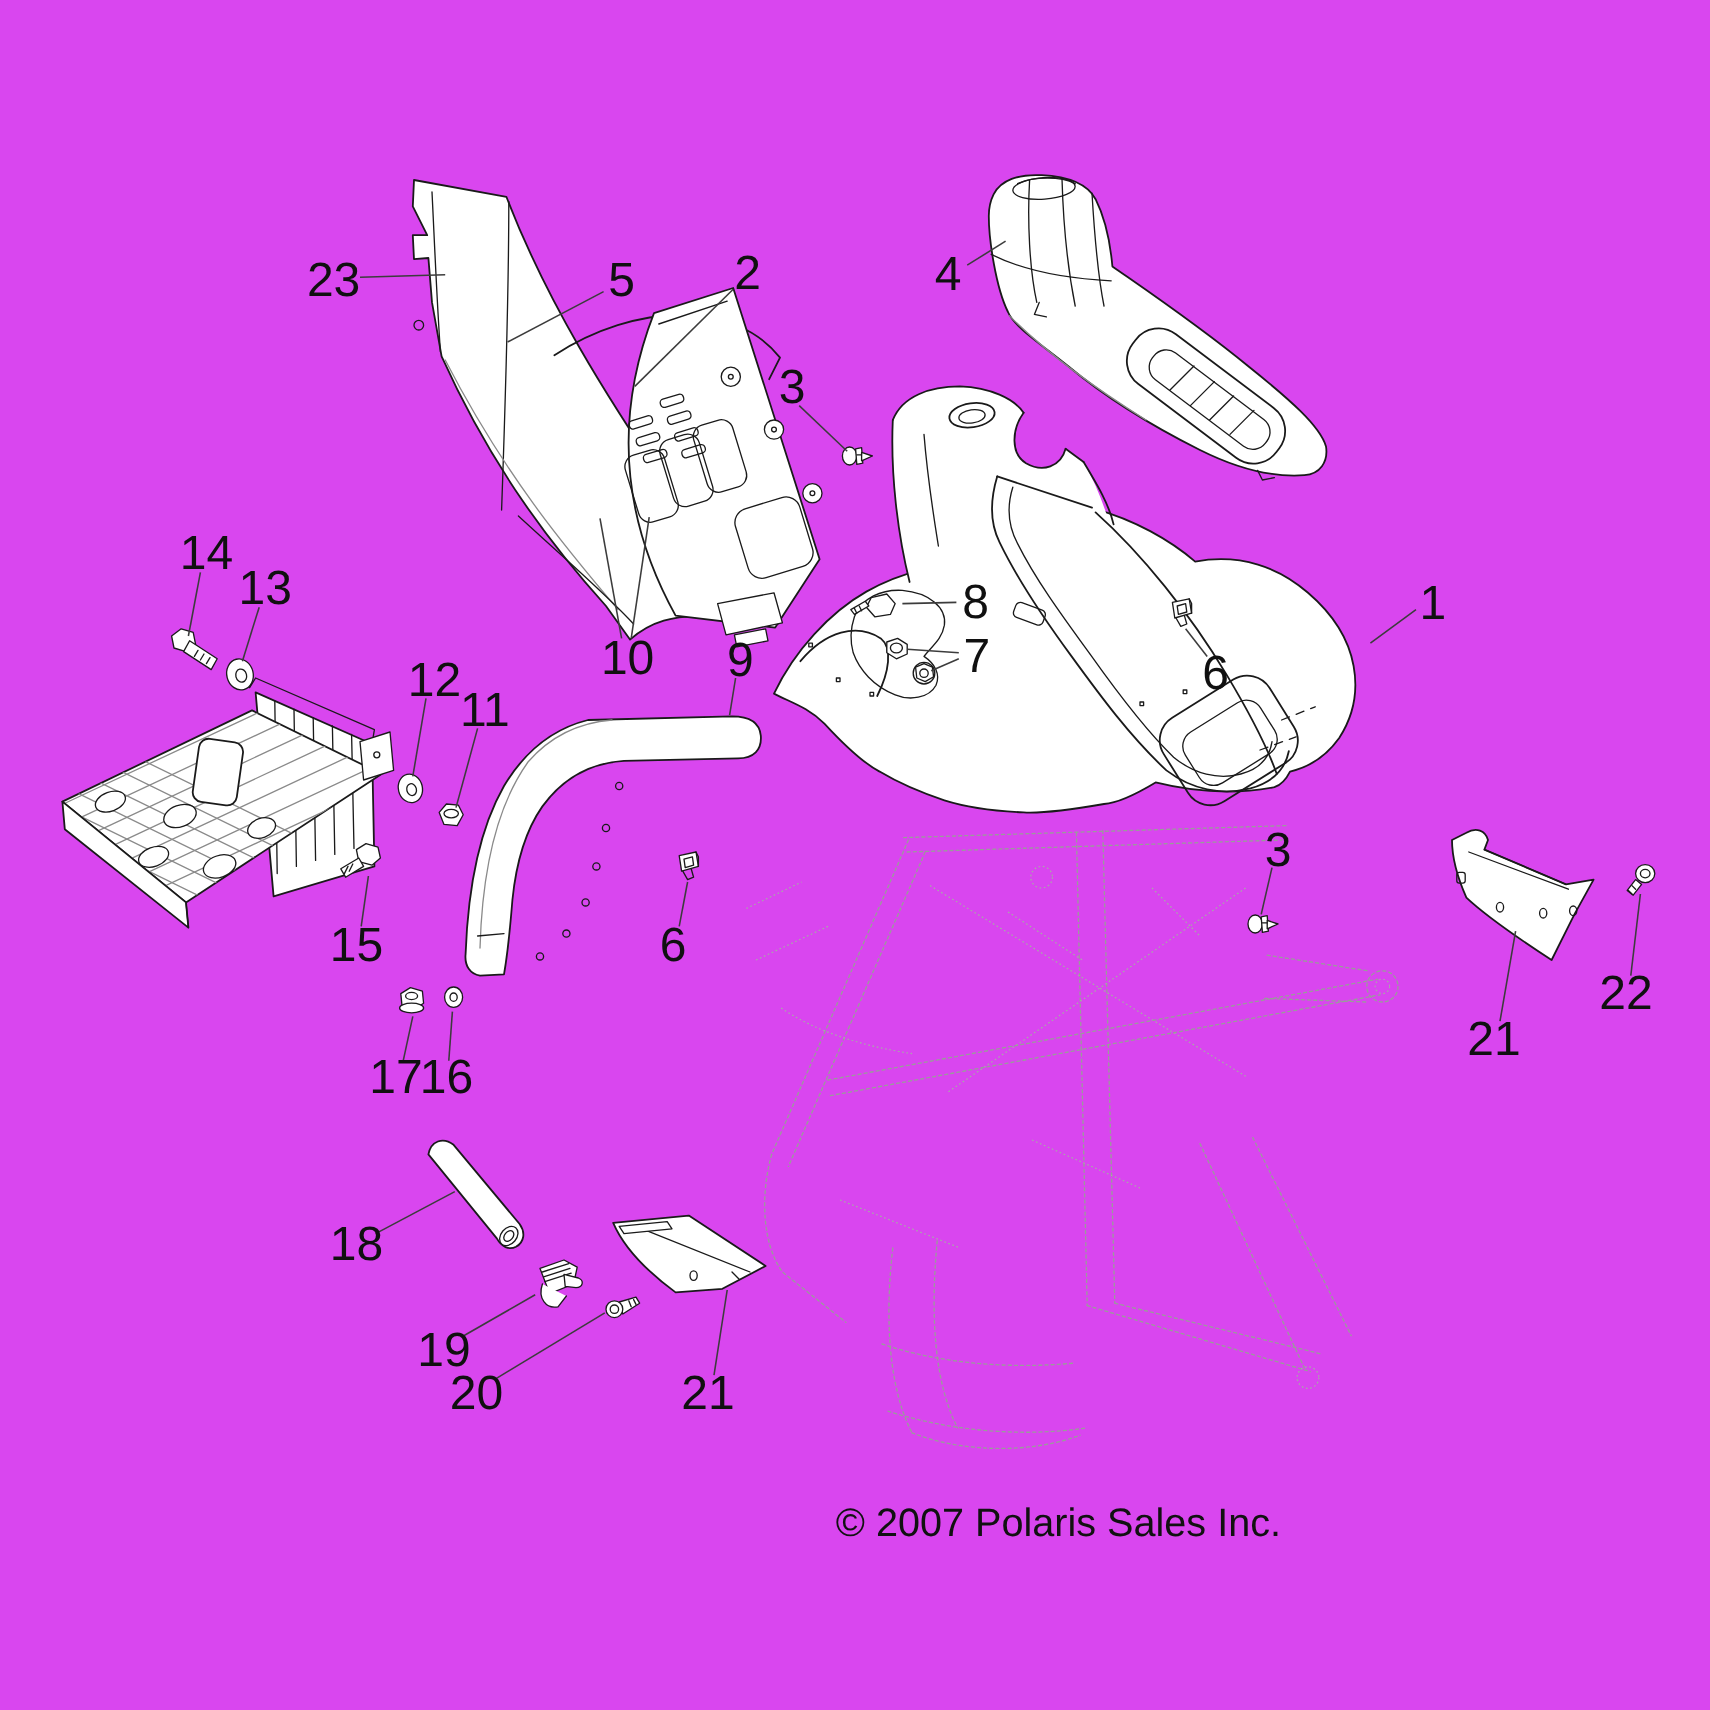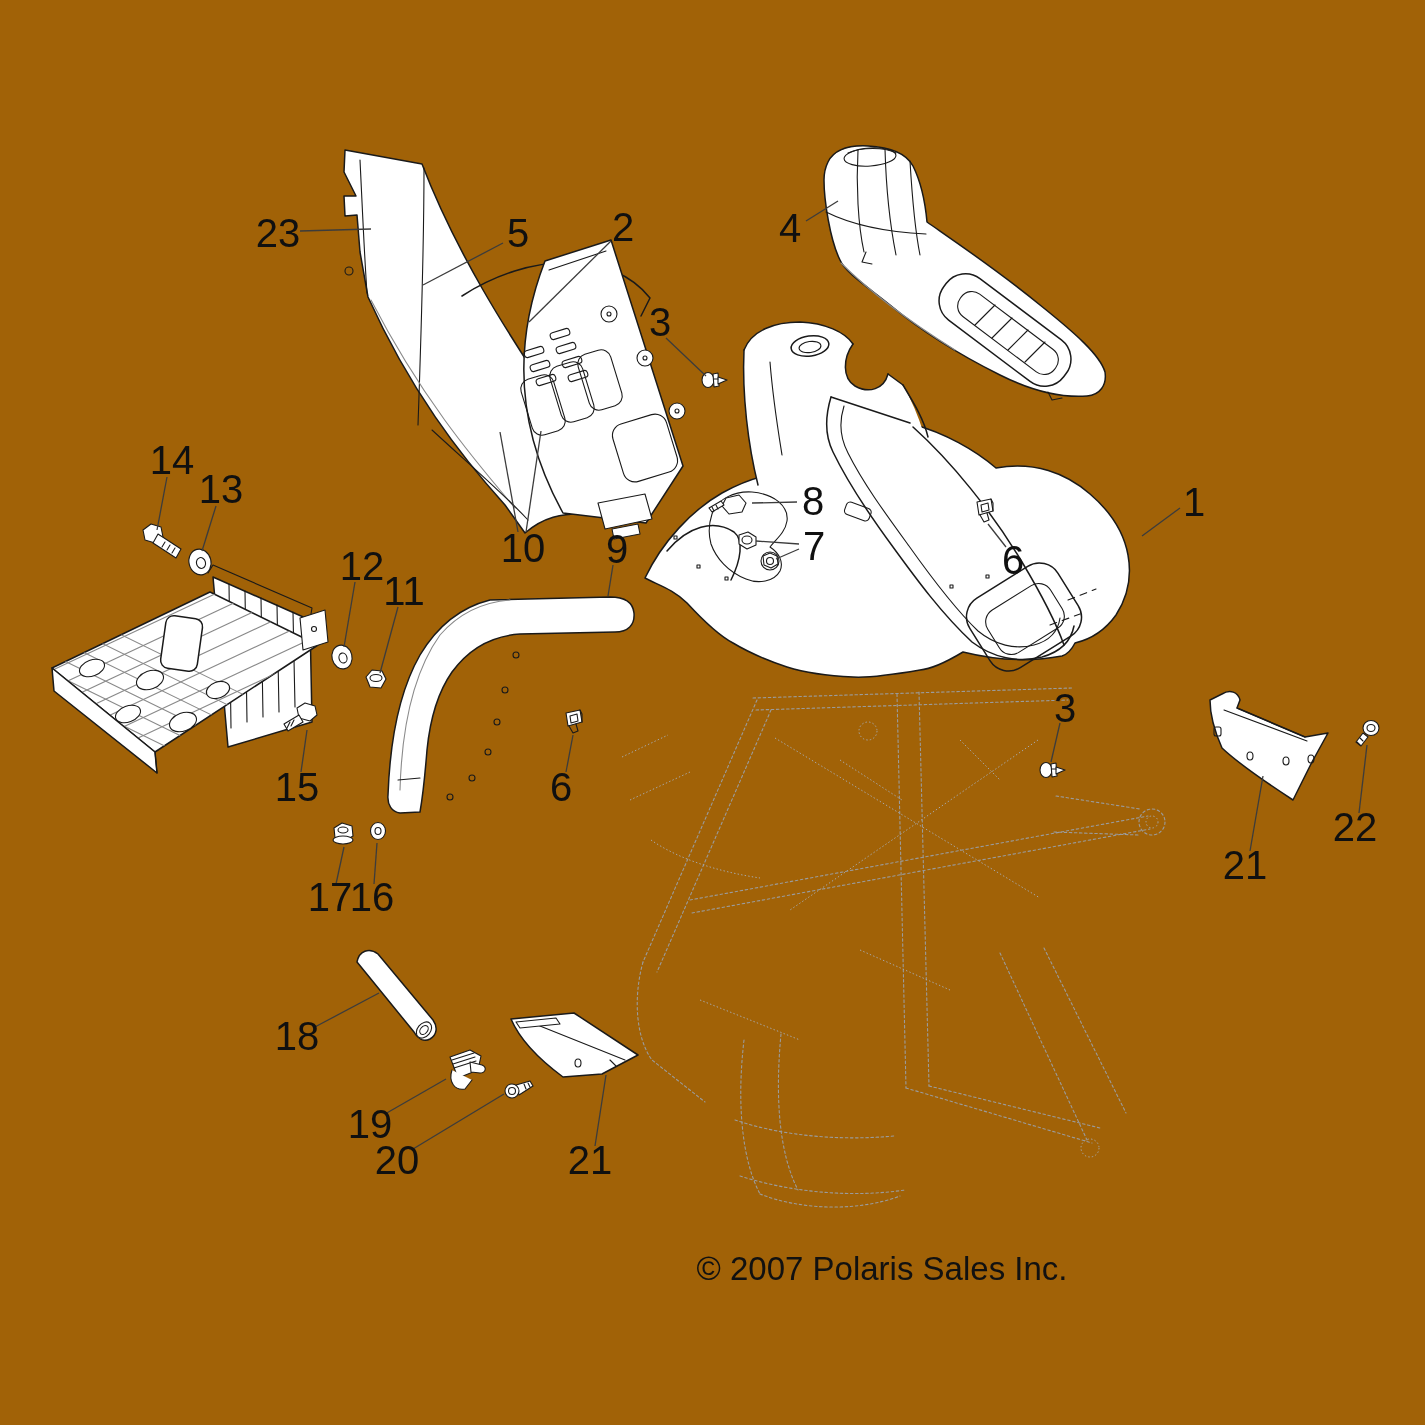--- a/index.html
+++ b/index.html
@@ -1,16 +1,16 @@
 <!DOCTYPE html>
 <html><head>
 <meta charset="utf-8">
 <style>
   html,body{margin:0;padding:0;background:#fff;}
-  .stage{width:1425px;height:1425px;position:relative;background:#a16207;overflow:hidden;}
+  .stage{width:1425px;height:1425px;position:relative;background:#d946ef;overflow:hidden;}
   svg{display:block;}
   .fillw{fill:#ffffff;stroke:#1a1a1a;stroke-width:1.5;stroke-linejoin:round;stroke-linecap:round;}
   .ln{fill:none;stroke:#1a1a1a;stroke-width:1.5;stroke-linejoin:round;stroke-linecap:round;}
   .thin{stroke-width:1.1;}
   .gray{stroke:#8a8a8a;}
   .ghost{fill:none;stroke:#9b9b9b;stroke-width:1.1;stroke-dasharray:2.5 2.6;stroke-linecap:round;}
   .ghost2{fill:none;stroke:#a8a8a8;stroke-width:1;stroke-dasharray:1.4 2.2;}
   .leader{stroke:#3c3c3c;stroke-width:1.3;fill:none;}
   .callout{font-family:"Liberation Sans",sans-serif;font-size:40px;fill:#101010;text-anchor:middle;}
   .copyright{font-family:"Liberation Sans",sans-serif;font-size:33px;fill:#111;text-anchor:middle;}

